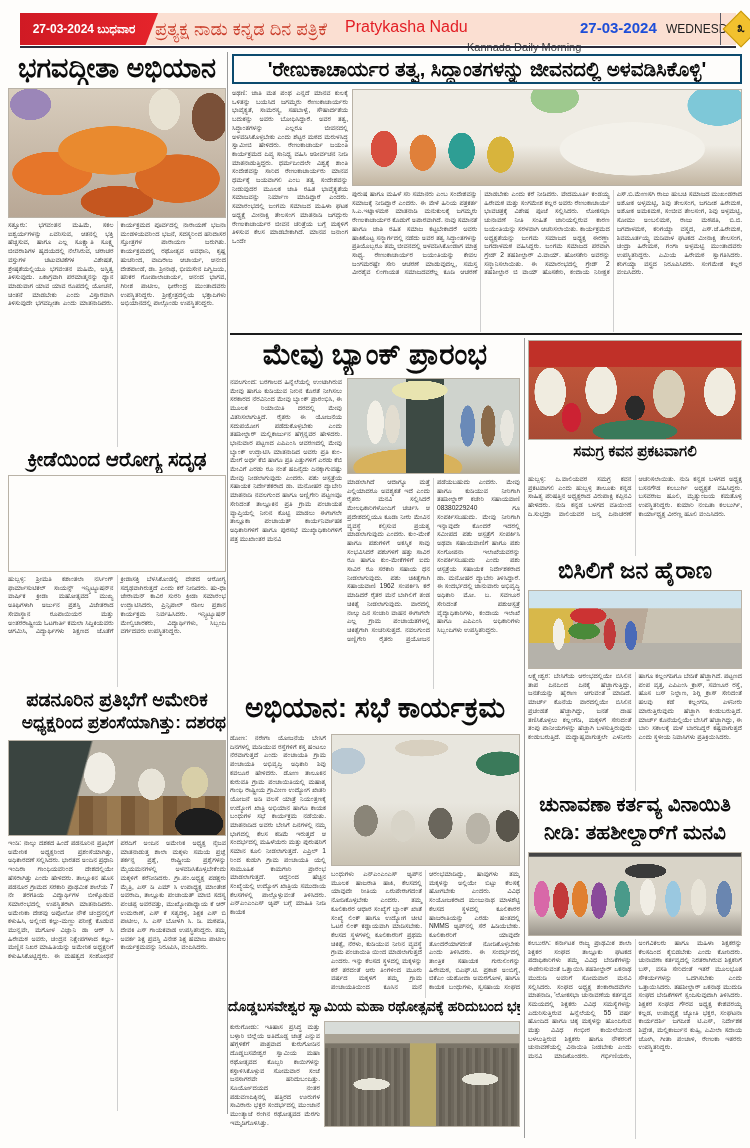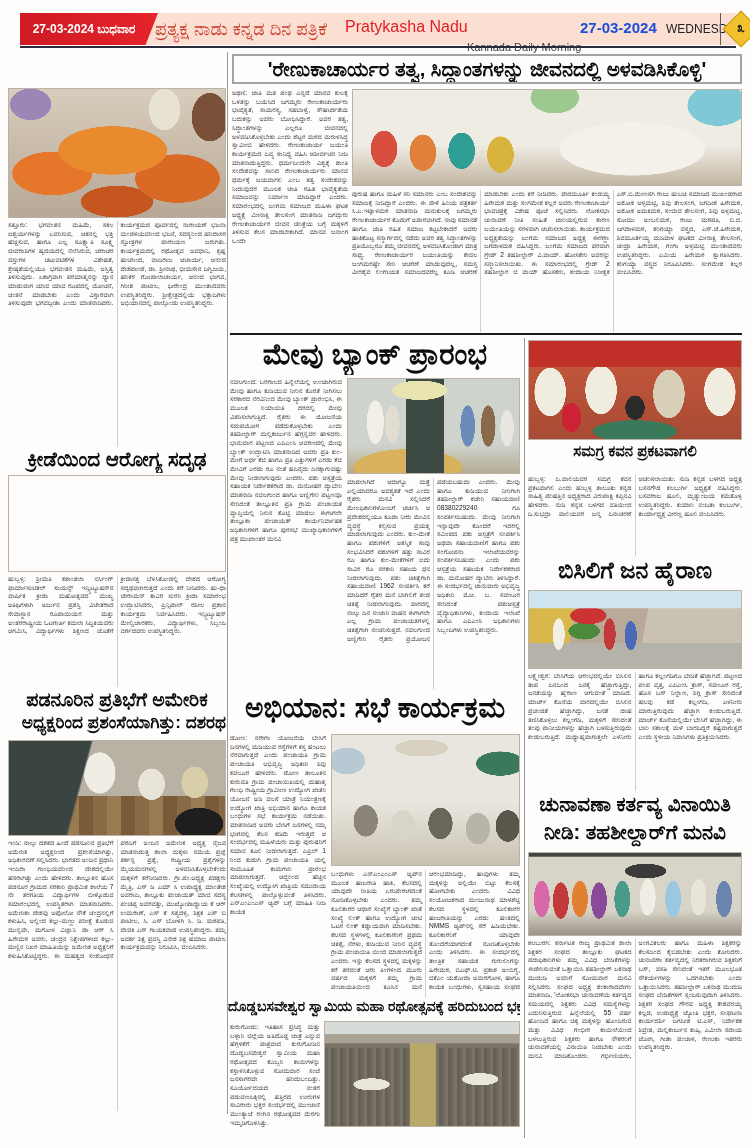--- a/index.html
+++ b/index.html
@@ -147,33 +147,34 @@
     <div id="mast-sep" class="abs"></div>
     <div id="page-badge" class="abs"></div>
     <div id="page-badge-num" class="abs">೩</div>
   </div>
   <div id="mast-rule" class="abs"></div>
 
   <div class="abs vrule" style="left:227px;top:52px;height:1062px;"></div>
   <div class="abs vrule" style="left:524px;top:338px;height:800px;"></div>
   <div class="abs hrule" style="left:230px;top:333px;width:512px;"></div>
 
+  <div class="abs hl" style="left:8px;top:54px;width:218px;height:33px;font-size:27px;">ಭಗವದ್ಗೀತಾ ಅಭಿಯಾನ</div>
   <div class="abs photo ph-a1" style="left:8px;top:88px;width:218px;height:130px;"></div>
   <div class="abs bodytxt cols2" style="left:8px;top:221px;width:218px;height:226px;">ಸತ್ತೂರು: ಭಗವಂತನ ಮಹಿಮೆ, ಸಕಲ ಐಶ್ವರ್ಯಗಳನ್ನು ಏವರಿಸುವ, ಆತನಲ್ಲಿ ಭಕ್ತಿ ಹೆಚ್ಚಿಸುವ, ಹಾಗೂ ಎಲ್ಲ ಸೂಕ್ಷ್ಮಾತಿ ಸೂಕ್ಷ್ಮ ಜೀವರಾಶಿಗಳ ಹೃದಯದಲ್ಲಿ ನೆಲೆಸಿರುವ, ಚರಾಚರ ವಸ್ತುಗಳ ಚಟುವಟಿಕೆಗಳ ವಿಶೇಷತೆ, ಶ್ರೇಷ್ಠತೆಯಲ್ಲಿಯೂ ಭಗವಂತನ ಮಹಿಮೆ, ಅಸ್ತಿತ್ವ ತಿಳಿಸುವುದು. ಏಕಾಗ್ರವಾಗಿ ಪರಮಾತ್ಮನನ್ನು ಧ್ಯಾನ ಮಾಡುವಾಗ ಯಾವ ಯಾವ ರೂಪದಲ್ಲಿ ಯೋಚನೆ, ಚಿಂತನೆ ಮಾಡಬೇಕು ಎಂದು ವಿಸ್ತಾರವಾಗಿ ತಿಳಿಸುವುದೇ ಭಗವದ್ಗೀತಾ ಎಂದು ಮಾತನಾಡಿದರು. ಕಾರ್ಯಕ್ರಮದ ಪೂರ್ವದಲ್ಲಿ ನಾರಾಯಣೆ ಭಜನಾ ಮಂಡಳಿಯವರಿಂದ ಭಜನೆ, ಸದಸ್ಯರಿಂದ ಹರಿದಾಸರ ಸ್ತೋತ್ರಗಳ ಪಾರಾಯಣ ಜರುಗಿತು. ಕಾರ್ಯಕ್ರಮದಲ್ಲಿ ರಥೋತ್ಸವ ಅವಧಾನಿ, ಕೃಷ್ಣ ಹುಚರಿಂದ, ವಾದಿರಾಜ ಆಚಾರ್ಯ, ಆನಂದ ದೇಶಪಾಂಡೆ, ಡಾ. ಶ್ರೀನಾಥ, ಭೀಮಸೇನ ದಿಗ್ವಿಜಯ, ಹರಿಕರ ಗೋಪಾಲಾಚಾರ್ಯ, ಆನಂದ ಭಾಗವ, ಗಿರೀಶ ಪಾಟೀಲ, ಧೀರೇಂದ್ರ ಮುಂತಾದವರು ಉಪಸ್ಥಿತರಿದ್ದರು. ಶ್ರೀಕ್ಷೇತ್ರದಲ್ಲಿಯ ಭಕ್ತಾದಿಗಳು ಅಭಿಯಾನದಲ್ಲಿ ಪಾಲ್ಗೊಂಡು ಉಪಸ್ಥಿತರಿದ್ದರು.</div>
 
   <div class="abs hl" style="left:8px;top:449px;width:218px;height:24px;font-size:20px;">ಕ್ರೀಡೆಯಿಂದ ಆರೋಗ್ಯ ಸದೃಢ</div>
   <div class="abs photo ph-kreede" style="left:8px;top:475px;width:218px;height:97px;"></div>
   <div class="abs bodytxt cols2" style="left:8px;top:575px;width:218px;height:112px;">ಹುಬ್ಬಳ್ಳಿ: ಶ್ರೀಮತಿ ಕಶಾಂತಲಾ ನರ್ಸಿಂಗ್ ಫಾರ್ಮಾಸುಟಿಕಲ್ ಸಾಯನ್ಸ್ ಇನ್ಸ್ಟಿಟ್ಯೂಷನ್‌ನ ವಾರ್ಷಿಕ ಕ್ರೀಡಾ ಮಹೋತ್ಸವದ ಮುಖ್ಯ ಅತಿಥಿಗಳಾಗಿ ಅರ್ಜುನ ಪ್ರಶಸ್ತಿ ವಿಜೇತರಾದ ಸೇವಾಸ್ಥಾನ ರೂಪಾಯಿಯರ ಮತ್ತು ಅಂತರರಾಷ್ಟ್ರೀಯ ಓಟಗಾರ್ತಿ ಕಮಲಾ ಸಿದ್ದಿಕಿಯವರು ಆಗಮಿಸಿ, ವಿದ್ಯಾರ್ಥಿಗಳು ಶಿಕ್ಷಣದ ಜೊತೆಗೆ ಕ್ರೀಡಾಸಕ್ತಿ ಬೆಳಸಿಕೊಂಡಲ್ಲಿ ದೇಶದ ಆರೋಗ್ಯ ಸದೃಢವಾಗಿರುತ್ತದೆ ಎಂದು ಕರೆ ನೀಡಿದರು. ಹು-ಧಾ ಜೇರಾಮನ್ ಕಾವಿರ ಸುರರಿ ಕ್ರೀಡಾ ಸಮಾರಂಭ ಉದ್ಘಾಟಿಸಿದರು, ಪ್ರಿನ್ಸಿಪಾಲ್ ರಶೀಲ ಪ್ರಶಾನ ಕಾರ್ಯಕ್ರಮ ನಿರ್ವಹಿಸಿದರು. ಇನ್ಸ್ಟಿಟ್ಯೂಷನ್ ಮೇಲ್ವಿಚಾರಕರು, ವಿದ್ಯಾರ್ಥಿಗಳು, ಸಿಬ್ಬಂದಿ ವರ್ಗದವರು ಉಪಸ್ಥಿತರಿದ್ದರು.</div>
 
   <div class="abs hl" style="left:8px;top:690px;width:218px;height:24px;font-size:19px;">ಪಡನೂರಿನ ಪ್ರತಿಭೆಗೆ ಅಮೇರಿಕ</div>
   <div class="abs hl" style="left:8px;top:714px;width:218px;height:24px;font-size:17px;text-align:right;">ಅಧ್ಯಕ್ಷರಿಂದ ಪ್ರಶಂಸೆಯಾಗಿತ್ತು: ದಶರಥ</div>
   <div class="abs photo ph-pada" style="left:8px;top:740px;width:218px;height:96px;"></div>
   <div class="abs bodytxt cols2" style="left:8px;top:839px;width:218px;height:272px;">ಇಂಡಿ: ನಾಲ್ಕು ದಶಕದ ಹಿಂದೆ ಪಡನೂರಿನ ಪ್ರತಿಭೆಗೆ ಅಮೇರಿಕ ಅಧ್ಯಕ್ಷರಿಂದ ಪ್ರಶಂಸೆಯಾಗಿತ್ತು, ಅಧಿಕಾರದಣೆ ಸಲ್ಲಿಸಿದರು. ಭಾರತದ ಅಂದಿನ ಪ್ರಧಾನಿ ಇಂದಿರಾ ಗಾಂಧಿಯವರಿಂದ ದೇಶದಲ್ಲಿಯೇ ಹೆಸರಾಗಿತ್ತು ಎಂದು ಹೇಳಿದರು. ತಾಲ್ಲೂಕಿನ ಹೊಸ ಪಡನೂರ ಗ್ರಾಮದ ಸರಕಾರಿ ಪ್ರಾಥಮಿಕ ಶಾಲೆಯ 7 ನೇ ತರಗತಿಯ ವಿದ್ಯಾರ್ಥಿಗಳ ಬೀಳ್ಕೊಡುವ ಸಮಾರಂಭದಲ್ಲಿ ಉಪಸ್ಥಿತರಾಗಿ ಮಾತನಾಡಿದರು. ಅಮೇರಿಕಾ ದೇಶವು ಅಪೊಲೋ ನೌಕೆ ಚಂದ್ರನಲ್ಲಿಗೆ ಕಳುಹಿಸಿ, ಅಲ್ಲಿಂದ ಕಲ್ಲು-ಮಣ್ಣು ಪರೀಕ್ಷೆ ಕೊಡುವ ಮುನ್ನವೇ, ಮಗೋಳ ವಿಜ್ಞಾನಿ ಡಾ ಆರ್ ಸಿ ಹಿರೇಮಠ ಅವರು, ಚಂದ್ರನ ನಿಕ್ಷೇಪಗಳಾದ ಕಲ್ಲು-ಮಣ್ಣಿನ ನಿಖರ ಮಾಹಿತಿಯನ್ನು ಅಮೇರಿಕ ಅಧ್ಯಕ್ಷರಿಗೆ ಕಳುಹಿಸಿಕೊಟ್ಟಿದ್ದರು. ಈ ಮಹತ್ವದ ಸಂಶೋಧನೆ ಪರದಿಗೆ ಅಂದಿನ ಅಮೇರಿಕ ಅಧ್ಯಕ್ಷ ನೈಜವ ಮಾತನಾಡುತ್ತ ಶಾಲಾ ಮಕ್ಕಳು ಸಮಯ ಪ್ರಜ್ಞೆ ತರ್ಕನ್ನ ಪ್ರಶ್ನೆ, ರಾಷ್ಟ್ರೀಯ ಪ್ರಶ್ನೆಗಳನ್ನು ಮೈಯಮನಗಳಲ್ಲಿ ಅಳವಡಿಸಿಕೊಳ್ಳಬೇಕೆಂದು ಮಕ್ಕಳಿಗೆ ಕರೆನೀಡಿದರು. ಗ್ರಾ.ಪಂ.ಅಧ್ಯಕ್ಷ ಪಡಕ್ಷರು ಮೈತ್ರಿ, ಎಸ್ ಡಿ ಎಮ್ ಸಿ ಉಪಾಧ್ಯಕ್ಷ ಮಾಂತೇಶ ಅವರಾದಿ, ತಾಲ್ಲೂಕು ಪಂಚಾಯತ್ ಮಾಜಿ ಸದಸ್ಯ ಪಂಚಪ್ಪ ಅವರವತ್ತು, ಮುಖ್ಯೋಪಾಧ್ಯಾಯ ಕೆ ಆರ್ ಉಮರಾಣೆ, ಎಸ್ ಕೆ ಸತ್ಯದಳ್ಳಿ, ಶಿಕ್ಷಕ ಎಸ್ ಬಿ ಪಾಟೀಲ, ಸಿ. ಎಸ್ ಬೋಳಗಿ ಸಿ. ಡಿ. ಮಠಪತಿ, ದೇವಕಿ ಎಸ್ ಗಾಯಕವಾಡ ಉಪಸ್ಥಿತರಿದ್ದರು. ತಮ್ಮ ಅವರ್ಕ ಶಿಕ್ಷ ಪ್ರವಸ್ತಿ ವಿನೇಶ ಶಿಕ್ಷ ಹಮಾಜ ಪಾಟೀಲ ಕಾರ್ಯಕ್ರಮವನ್ನು ನಿರೂಪಿಸಿ, ವಂದಿಸಿದರು.</div>
 
-  <div class="abs hl" style="left:232px;top:54px;width:510px;height:30px;font-size:20px;border:2px solid #a3a3a3;
+  <div class="abs hl" style="left:232px;top:54px;width:510px;height:30px;font-size:20px;border:2px solid #0c4a6e;
        box-sizing:border-box;line-height:26px;">'ರೇಣುಕಾಚಾರ್ಯರ ತತ್ವ, ಸಿದ್ಧಾಂತಗಳನ್ನು ಜೀವನದಲ್ಲಿ ಅಳವಡಿಸಿಕೊಳ್ಳಿ'</div>
   <div class="abs bodytxt" style="left:232px;top:89px;width:116px;height:243px;">ಅಥಣಿ: ಜಾತಿ ಮತ ಪಂಥ ಎನ್ನದೆ ಮಾನವ ಕುಲಕ್ಕೆ ಒಳಿತನ್ನು ಬಯಸಿದ ಜಗಮ್ಮರು ರೇಣುಕಾಚಾರ್ಯರು ಭಾವೈಕ್ಯತೆ, ಸಾಮರಸ್ಯ, ಸಹಬಾಳ್ವೆ, ಸೌಹಾರ್ದತೆಯ ಬದುಕನ್ನು ಅವರು ಬೋಧಿಸಿದ್ದಾರೆ. ಅವರ ತತ್ವ, ಸಿದ್ಧಾಂತಗಳನ್ನು ಎಲ್ಲರೂ ಜೀವನದಲ್ಲಿ ಅಳವಡಿಸಿಕೊಳ್ಳಬೇಕು ಎಂದು ಶೆಟ್ಟರ ಮಠದ ಮರುಳಸಿದ್ಧ ಸ್ವಾಮೀಜಿ ಹೇಳಿದರು. ರೇಣುಕಾಚಾರ್ಯ ಜಯಂತಿ ಕಾರ್ಯಕ್ರಮದ ದಿವ್ಯ ಸಾನಿಧ್ಯ ವಹಿಸಿ ಆಶೀರ್ವಚನ ನೀಡಿ ಮಾತನಾಡುತ್ತಿದ್ದರು. ಧರ್ಮದಿಂದಲೇ ವಿಶ್ವಕ್ಕೆ ಶಾಂತಿ ಸಂದೇಶವನ್ನು ಸಾರಿದ ರೇಣುಕಾಚಾರ್ಯರು ಮಾನವ ಧರ್ಮಕ್ಕೆ ಜಯವಾಗಲಿ ಎಂಬ ತತ್ವ ಸಂದೇಶವನ್ನು ನೀಡುವುದರ ಮೂಲಕ ಜಾತಿ ರಹಿತ ಭಾವೈಕ್ಯತೆಯ ಸಮಾಜವನ್ನು ನಿರ್ಮಾಣ ಮಾಡಿದ್ದಾರೆ ಎಂದರು. ಸಮಾರಂಭದಲ್ಲಿ ಜಂಗಮ ಸಮಾಜದ ಮಹಿಳಾ ಘಟಕ ಅಧ್ಯಕ್ಷೆ ಮೀನಾಕ್ಷಿ ತೇಲಸಂಗ ಮಾತನಾಡಿ ಜಗದ್ಗುರು ರೇಣುಕಾಚಾರ್ಯರ ಜೀವನ ಚರಿತ್ರೆಯ ಬಗ್ಗೆ ಮಕ್ಕಳಿಗೆ ತಿಳಿಸುವ ಕೆಲಸ ಮಾಡಬೇಕಾಗಿದೆ. ಮಾನವ ಜನಾಂಗ ಒಂದೇ</div>
   <div class="abs photo ph-renuka" style="left:352px;top:89px;width:390px;height:97px;"></div>
   <div class="abs bodytxt cols3" style="left:352px;top:190px;width:390px;height:142px;">ಪುರುಷ ಹಾಗೂ ಮಹಿಳೆ ಸರಿ ಸಮಾನರು ಎಂಬ ಸಂದೇಶವನ್ನು ಸಮಾಜಕ್ಕೆ ನೀಡಿದ್ದಾರೆ ಎಂದರು. ಈ ವೇಳೆ ಹಿರಿಯ ಪತ್ರಕರ್ತ ಸಿ.ಎ.ಇಟ್ನಾಳಮಠ ಮಾತನಾಡಿ ಮನುಕುಲಕ್ಕೆ ಜಗಮ್ಮರು ರೇಣುಕಾಚಾರ್ಯರ ಕೊಡುಗೆ ಅಪಾರವಾಗಿದೆ. ನಾವು ಸಮಾನತೆ ಹಾಗೂ ಜಾತಿ ರಹಿತ ಸಮಾಜ ಕಟ್ಟಬೇಕಾದರೆ ಅವರು ಹಾಕಿಕೊಟ್ಟ ಸನ್ಮಾರ್ಗದಲ್ಲಿ ನಡೆದು ಅವರ ತತ್ವ ಸಿದ್ಧಾಂತಗಳನ್ನು ಪ್ರತಿಯೊಬ್ಬರೂ ತಮ್ಮ ಜೀವನದಲ್ಲಿ ಅಳವಡಿಸಿಕೊಂಡಾಗ ಮಾತ್ರ ಸಾಧ್ಯ. ರೇಣುಕಾಚಾರ್ಯರ ಜಯಂತಿಯನ್ನು ಕೇವಲ ಜಂಗಮರಷ್ಟೇ ಸೇರಿ ಆಚರಣೆ ಮಾಡುವುದಲ್ಲ, ಸಮಸ್ತ ವೀರಶೈವ ಲಿಂಗಾಯತ ಸಮಾಜದವರೆಲ್ಲ ಕೂಡಿ ಆಚರಣೆ ಮಾಡಬೇಕು ಎಂದು ಕರೆ ನೀಡಿದರು. ವೇದಮೂರ್ತಿ ಕಂಡಯ್ಯ ಹಿರೇಮಠ ಮತ್ತು ಸಂಗಮೇಶ ಕಲ್ಲರ ಅವರು ರೇಣುಕಾಚಾರ್ಯ ಭಾವಚಿತ್ರಕ್ಕೆ ವಿಶೇಷ ಪೂಜೆ ಸಲ್ಲಿಸಿದರು. ಲೋಕಸಭಾ ಚುನಾವಣೆ ನೀತಿ ಸಂಹಿತೆ ಜಾರಿಯಲ್ಲಿರುವ ಕಾರಣ ಜಯಂತಿಯನ್ನು ಸರಳವಾಗಿ ಆಚರಿಸಲಾಯಿತು. ಕಾರ್ಯಕ್ರಮದ ಅಧ್ಯಕ್ಷತೆಯನ್ನು ಜಂಗಮ ಸಮಾಜದ ಅಧ್ಯಕ್ಷ ಈರಣ್ಣಾ ಜಗದಾಳಮಠ ವಹಿಸಿದ್ದರು. ಜಂಗಮ ಸಮಾಜದ ಪರವಾಗಿ ಗ್ರೇಡ್ 2 ತಹಶೀಲ್ದಾರ್ ವಿ.ವಾಯ್. ಹೋಸಕೇರಿ ಅವರನ್ನು ಸನ್ಮಾನಿಸಲಾಯಿತು. ಈ ಸಮಾರಂಭದಲ್ಲಿ ಗ್ರೇಡ್ 2 ತಹಶೀಲ್ದಾರ ಜಿ ವಾಯ್ ಹೊಸಕೇರಿ, ಕಂದಾಯ ನಿರೀಕ್ಷಕ ಎಸ್.ಬಿ.ಮೇಣಸಗಿ ರಾಜು ಹುಬಚಿ ಸಮಾಜದ ಮುಖಂಡರಾದ ಅಶೋಕ ಅಳ್ಳಮಟ್ಟಿ, ಶಿವು ತೇಲಸಂಗ, ಜಗದೀಶ ಹಿರೇಮಠ, ಅಶೋಕ ಅಮಕಿಮಠ, ಸಂಜೀವ ತೇಲಸಂಗ, ಶಿವು ಅಳ್ಳಮಟ್ಟಿ, ಸೋಮು ಅಂಬಲಿಮಠ, ರಾಜು ಮಠಪತಿ, ಬಿ.ಜಿ. ಜಗದಾಳಮಠ, ಕರಿಗಯ್ಯಾ ವಸ್ತ್ರದ, ಎಸ್.ಜೆ.ಹಿರೇಮಠ, ಶಿವಮೂರ್ತಯ್ಯ ಮಡಿವಾಳ ಘಟಕದ ಮೀನಾಕ್ಷಿ ತೇಲಸಂಗ, ಚಂದ್ರಾ ಹಿರೇಮಠ, ಗಂಗಾ ಅಳ್ಳಮಟ್ಟಿ ಮುಂತಾದವರು ಉಪಸ್ಥಿತರಿದ್ದರು. ಎಮಿಯ ಹಿರೇಮಠ ಸ್ವಾಗತಿಸಿದರು. ಕರಿಗಯ್ಯಾ ವಸ್ತ್ರದ ನಿರೂಪಿಸಿದರು. ಸಂಗಮೇಶ ಕಲ್ಲರ ವಂದಿಸಿದರು.</div>
 
   <div class="abs hl" style="left:230px;top:339px;width:290px;height:36px;font-size:29px;">ಮೇವು ಬ್ಯಾಂಕ್ ಪ್ರಾರಂಭ</div>
   <div class="abs bodytxt" style="left:230px;top:378px;width:112px;height:311px;">ನವಲಗುಂದ: ಬರಗಾಲದ ಹಿನ್ನೆಲೆಯಲ್ಲಿ ಉಂಟಾಗಿರುವ ಮೇವು ಹಾಗೂ ಕುಡಿಯುವ ನೀರಿನ ಕೊರತೆ ನೀಗಿಸಲು ಸರಕಾರದ ನೆರವಿನಿಂದ ಮೇವು ಬ್ಯಾಂಕ್ ಪ್ರಾರಂಭಿಸಿ, ಈ ಮೂಲಕ ರಿಯಾಯಿತಿ ದರದಲ್ಲಿ ಮೇವು ವಿತರಿಸಲಾಗುತ್ತಿದೆ. ರೈತರು ಈ ಯೋಜನೆಯ ಸದುಪಯೋಗ ಪಡೆದುಕೊಳ್ಳಬೇಕು ಎಂದು ತಹಶೀಲ್ದಾರ್ ಮಲ್ಲಿಕಾರ್ಜುನ ಹೆಗ್ಗನ್ನವರ ಹೇಳಿದರು. ಭಾನುವಾರ ಪಟ್ಟಣದ ಎಪಿಎಂಸಿ ಆವರಣದಲ್ಲಿ ಮೇವು ಬ್ಯಾಂಕ್ ಉದ್ಘಾಟಿಸಿ ಮಾತನಾಡಿದ ಅವರು ಪ್ರತಿ ಕುಂ-ಮೇಗೆ ಅರ್ಧ ಕೆಜಿ ಹಾಗೂ ಪ್ರತಿ ಎತ್ತುಗಳಿಗೆ ಎರಡು ಕೆಜಿ ಮೇವಿಗೆ ಎರಡು ರೂ ನಂತೆ ಹದಿನೈದು ದಿನಕ್ಕಾಗುವಷ್ಟು ಮೇವು ನೀಡಲಾಗುವುದು ಎಂದರು. ಪಶು ಆಸ್ಪತ್ರೆಯ ಸಹಾಯಕ ನಿರ್ದೇಶಕರಾದ ಡಾ. ಮನೋಹರ ದ್ಯಾಬೇರಿ ಮಾತನಾಡಿ ನವಲಗುಂದ ಹಾಗೂ ಅಣ್ಣಿಗೇರಿ ಪಟ್ಟಣವೂ ಸೇರಿದಂತೆ ತಾಲ್ಲೂಕಿನ ಪ್ರತಿ ಗ್ರಾಮ ಪಂಚಾಯತ ವ್ಯಾಪ್ತಿಯಲ್ಲಿ ನೀರಿನ ಕೊಟ್ಟಿ ಮಾಡಲು ಈಗಾಗಲೇ ತಾಲ್ಲೂಕಾ ಪಂಚಾಯತ್ ಕಾರ್ಯನಿರ್ವಾಹಕ ಅಧಿಕಾರಿಗಳಿಗೆ ಹಾಗೂ ಪುರಸಭೆ ಮುಖ್ಯಾಧಿಕಾರಿಗಳಿಗೆ ಪತ್ರ ಮುಖಾಂತರ ಮನವಿ</div>
   <div class="abs photo ph-mevu" style="left:347px;top:378px;width:173px;height:96px;"></div>
   <div class="abs bodytxt cols2" style="left:347px;top:478px;width:173px;height:211px;">ಮಾಡಲಾಗಿದೆ ಆದಾಗ್ಯೂ ಮತ್ತೆ ಎಲ್ಲಿಯಾದರೂ ಅವಶ್ಯಕತೆ ಇದೆ ಎಂದು ರೈತರು ಮನವಿ ಸಲ್ಲಿಸಿದರೆ ಮೇಲಧಿಕಾರಿಗಳೊಂದಿಗೆ ಚರ್ಚಿಸಿ ಆ ಪ್ರದೇಶದಲ್ಲಿಯೂ ಕೂಡಾ ನೀರು ಮೇವಿನ ವ್ಯವಸ್ಥೆ ಕಲ್ಪಿಸುವ ಪ್ರಯತ್ನ ಮಾಡಲಾಗುವುದು ಎಂದರು. ಕುಂ-ಮೇಕೆ ಹಾಗೂ ಪಶುಗಳಿಗೆ ಅಕಸ್ಮಿಕ ಸಾವು ಸಂಭವಿಸಿದರೆ ಪಶುಗಳಿಗೆ ಹತ್ತು ಸಾವಿರ ರೂ ಹಾಗೂ ಕುಂ-ಮೇಕೆಗಳಿಗೆ ಐದು ಸಾವಿರ ರೂ ಸರಕಾರಿ ಸಹಾಯ ಧನ ನೀಡಲಾಗುವುದು. ಪಶು ಚಿಕಿತ್ಸೆಗಾಗಿ ಸಹಾಯವಾಣಿ 1962 ಸಂಪರ್ಕಿಸಿ ಕರೆ ಮಾಡಿದರೆ ರೈತರ ಮನೆ ಬಾಗಿಲಿಗೆ ತಂಡ ಚಿಕಿತ್ಸೆ ನೀಡಲಾಗುವುದು. ವಾರದಲ್ಲಿ ನಾಲ್ಕು ದಿನ ಸಂಚಾರಿ ವಾಹನ ಈಗಾಗಲೇ ಎಲ್ಲ ಗ್ರಾಮ ಪಂಚಾಯತಗಳಲ್ಲಿ ಚಿಕಿತ್ಸೆಗಾಗಿ ಸಂಚರಿಸುತ್ತದೆ. ನವಲಗುಂದ ಅಣ್ಣಿಗೇರಿ ರೈತರು ಪ್ರಯೋಜನ ಪಡೆಯಬಹುದು ಎಂದರು. ಮೇವು ಹಾಗೂ ಕುಡಿಯುವ ನೀರಿಗಾಗಿ ತಹಶೀಲ್ದಾರ್ ಕಚೇರಿ ಸಹಾಯವಾಣಿ 08380229240 ಗೂ ಸಂಪರ್ಕಿಸಬಹುದು. ಮೇವು ನೀರಿಗಾಗಿ ಇನ್ನಾವುದೇ ಕೊಂದರೆ ಇದರಲ್ಲಿ ಸಮೀಪದ ಪಶು ಆಸ್ಪತ್ರೆಗೆ ಸಂಪರ್ಕಿಸಿ ಅಥವಾ ಸಹಾಯವಾಣಿಗೆ ಹಾಗೂ ಪಶು ಸಂಗೋಪನಾ ಇಲಾಖೆಯವರನ್ನು ಸಂಪರ್ಕಿಸಬಹುದು ಎಂದು ಪಶು ಆಸ್ಪತ್ರೆಯ ಸಹಾಯಕ ನಿರ್ದೇಶಕರಾದ ಡಾ. ಮನೋಹರ ದ್ಯಾಬೇರಿ ತಿಳಿಸಿದ್ದಾರೆ. ಈ ಸಂದರ್ಭದಲ್ಲಿ ಜಾನುವಾರು ಅಭಿವೃದ್ಧಿ ಅಧಿಕಾರಿ ಮೋ. ಬ. ಸವಣೂರ ಸೇರಿದಂತೆ ಪಶುಆಸ್ಪತ್ರೆ ವೈದ್ಯಾಧಿಕಾರಿಗಳು, ಕಂದಾಯ ಇಲಾಖೆ ಹಾಗೂ ಎಪಿಎಂಸಿ ಅಧಿಕಾರಿಗಳು ಸಿಬ್ಬಂದಿಗಳು ಉಪಸ್ಥಿತರಿದ್ದರು.</div>
 

